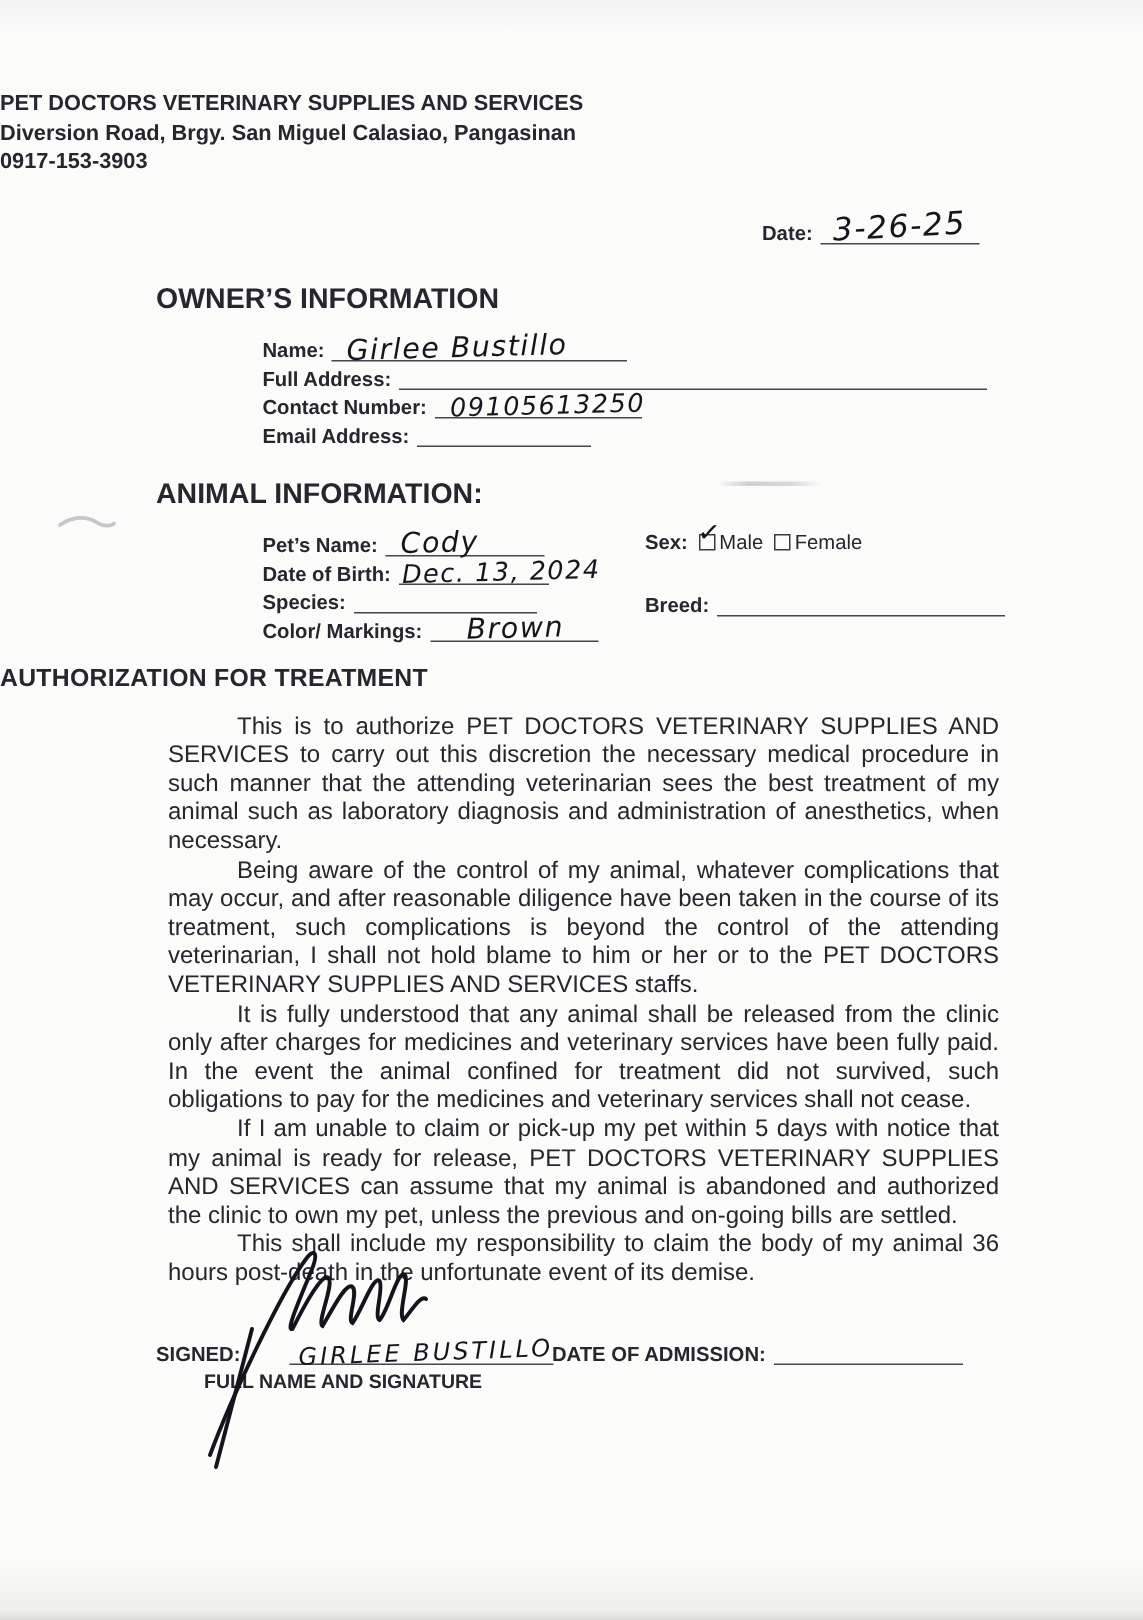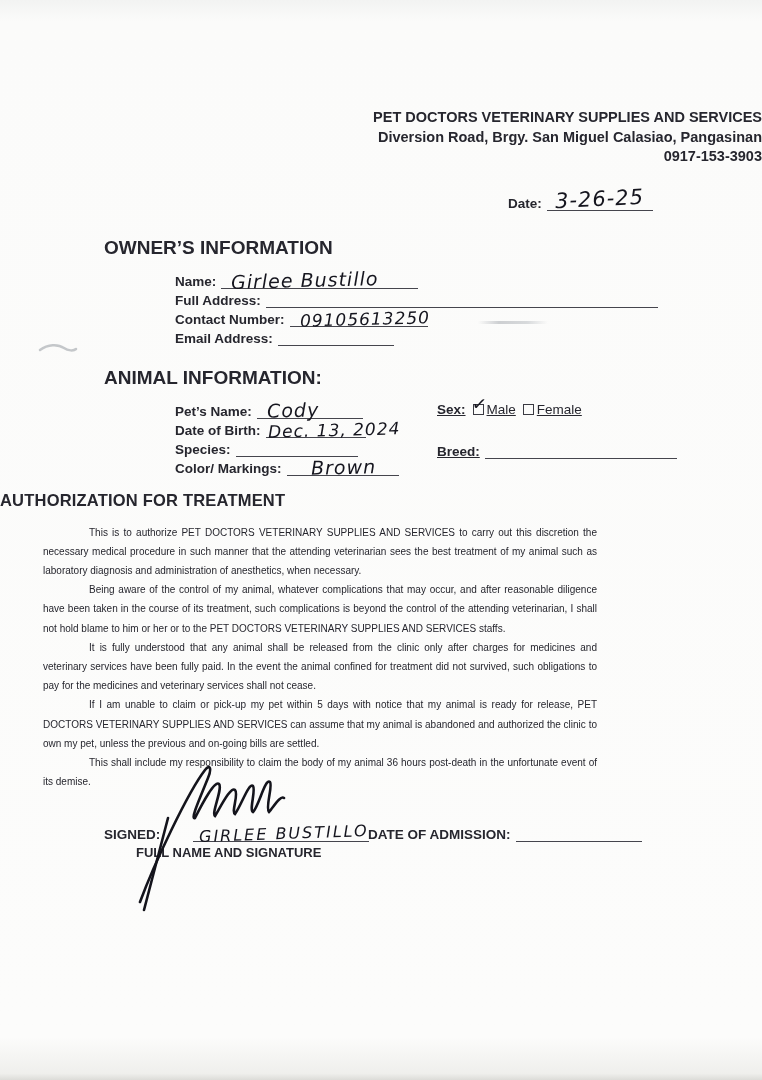--- a/index.html
+++ b/index.html
@@ -5,21 +5,21 @@
   html,body { margin:0; padding:0; background:#e9e9e7; }
   .page {
     position: relative;
     width: 762px; height: 1080px;
     margin: 0 auto;
     background: linear-gradient(180deg, #f2f3f2 0%, #fbfbfa 2%, #fcfcfb 96%, #efefec 99.4%, #dcdcd8 100%);
     font-family: "Liberation Sans", sans-serif;
     color: #26262e;
     overflow: hidden;
   }
-  .header { padding-top: 108px; text-align: right; font-weight: bold; font-size: 14.5px; line-height: 19.5px; }
+  .header { padding-top: 60px; text-align: left; font-weight: bold; font-size: 14.5px; line-height: 19.5px; }
   .date-row { margin-top: 27px; padding-left: 508px; font-size: 13.5px; height: 22px; }
   .lbl { font-weight: bold; }
   .line {
     display: inline-block;
     border-bottom: 1.4px solid #45454d;
     position: relative;
     height: 16px;
     margin-left: 5px;
     vertical-align: bottom;
   }
@@ -43,40 +43,40 @@
   .w-contact { width: 138px; }
   .w-email { width: 116px; }
   .w-pet { width: 106px; }
   .w-dob { width: 100px; }
   .w-species { width: 122px; }
   .w-color { width: 112px; }
   .w-breed { width: 192px; }
   .w-date { width: 106px; }
   .w-signed { width: 176px; }
   .w-admission { width: 126px; }
-  .col-right { position: absolute; left: 262px; font-size: 13.5px; text-decoration: underline; }
+  .col-right { position: absolute; left: 255px; font-size: 13.5px; }
   .sex-row { top: 2px; }
   .breed-row { top: 40px; justify-content: center; }
   .cb {
     display: inline-block; width: 9px; height: 9px;
     border: 1.3px solid #3a3a42;
     margin: 0 3px 1px 7px;
     vertical-align: middle;
     position: relative;
   }
   .cb .mark {
     position: absolute; left: -2px; top: -12px;
     font-family: "DejaVu Sans", sans-serif;
     font-size: 18px; font-weight: bold; font-style: normal;
     color: #15151e; transform: rotate(6deg);
   }
   .auth-title { margin-top: 15px; text-align: left; font-weight: bold; font-size: 16.5px; letter-spacing: 0.2px; }
   .para {
-    margin: 0 43px; width: 554px;
-    font-size: 10px; line-height: 19.2px;
+    margin: 0 112px; width: 554px;
+    font-size: 16px; line-height: 19.2px;
     text-align: justify; text-indent: 46px;
   }
   .para.first { margin-top: 13px; }
   .sig-area { position: relative; margin: 31px 0 0 104px; width: 554px; font-size: 13.5px; }
   .sig-left { display: flex; align-items: flex-end; height: 20px; gap: 28px; }
   .sig-caption { margin: 3px 0 0 32px; font-weight: bold; font-size: 13px; }
   .sig-name { font-size: 16px; left: 6px; bottom: -2px; letter-spacing: 2px; transform: rotate(-2deg); text-transform: uppercase; }
   .sig-right { position: absolute; left: 264px; top: 0; display: flex; align-items: flex-end; height: 20px; }
   .sig-svg { position: absolute; left: 2px; top: -60px; pointer-events: none; }
   .smudge { position: absolute; pointer-events: none; }

